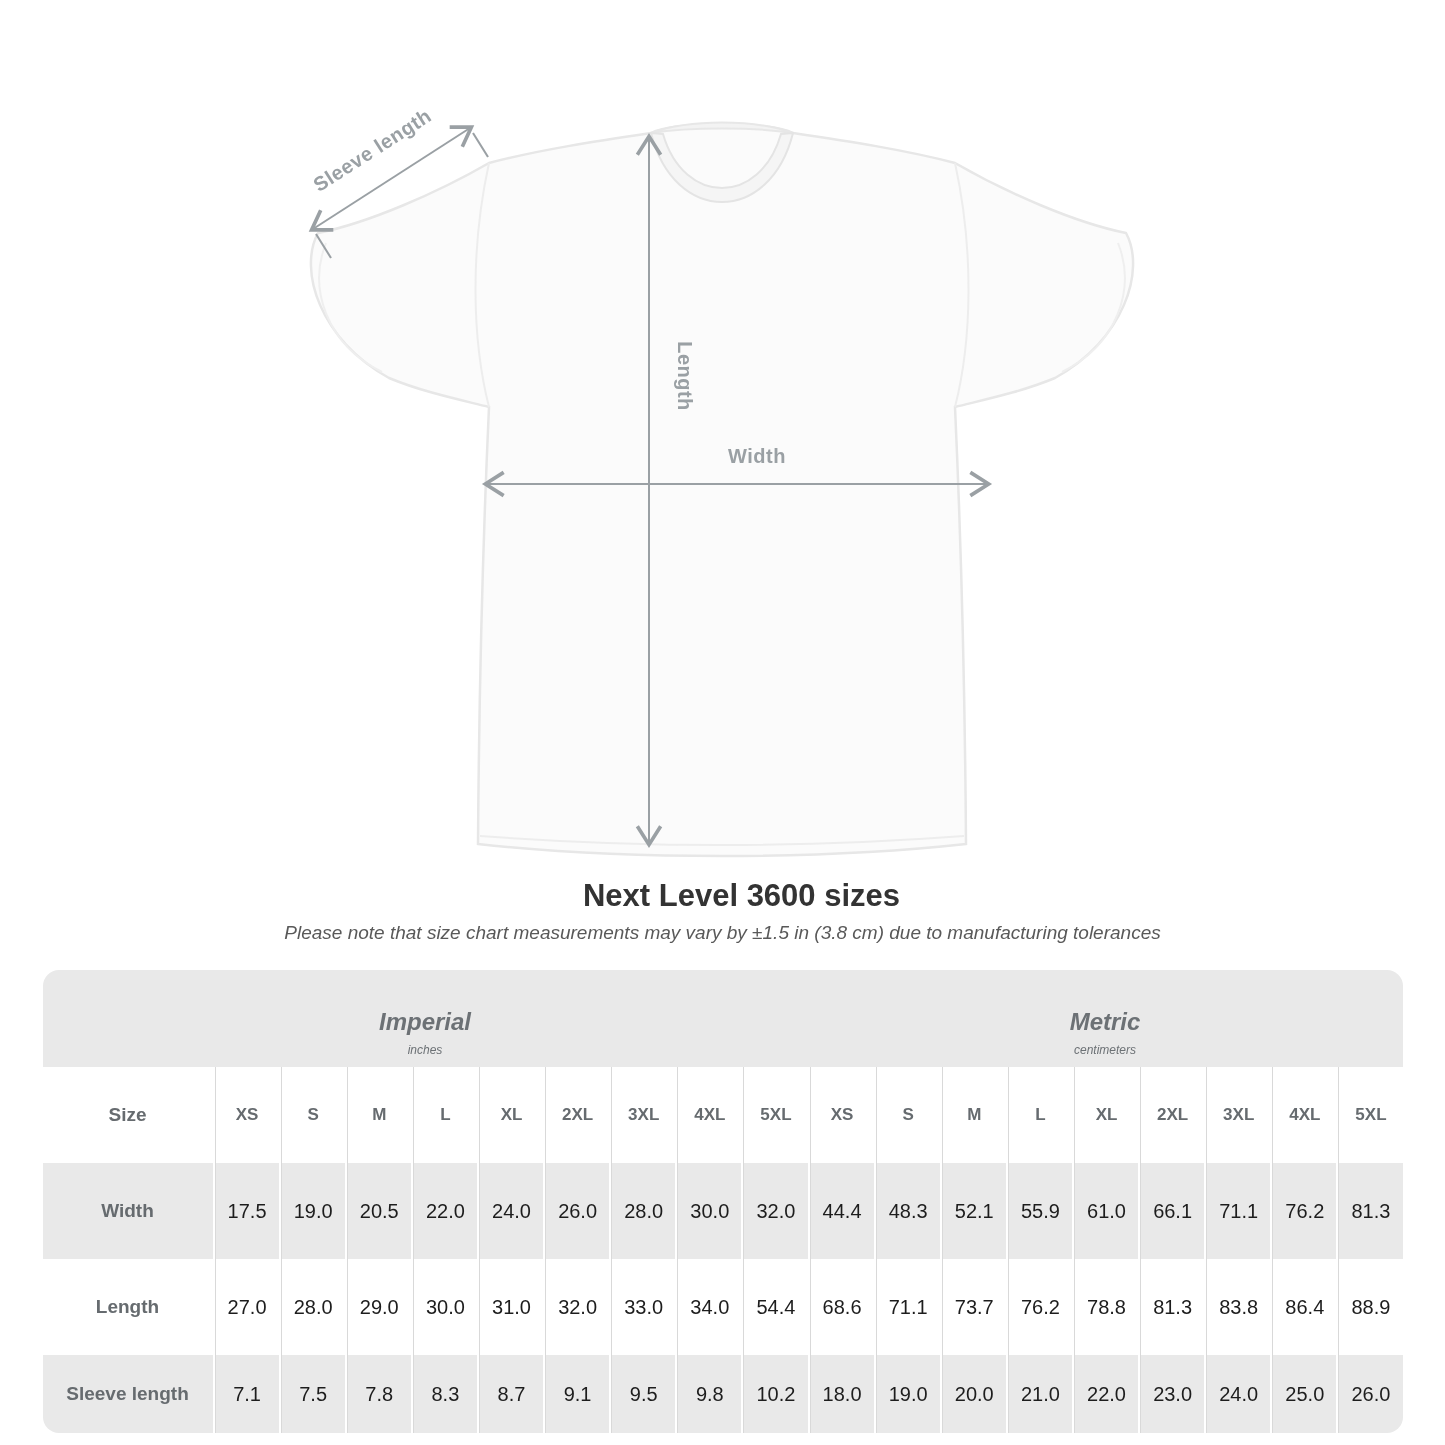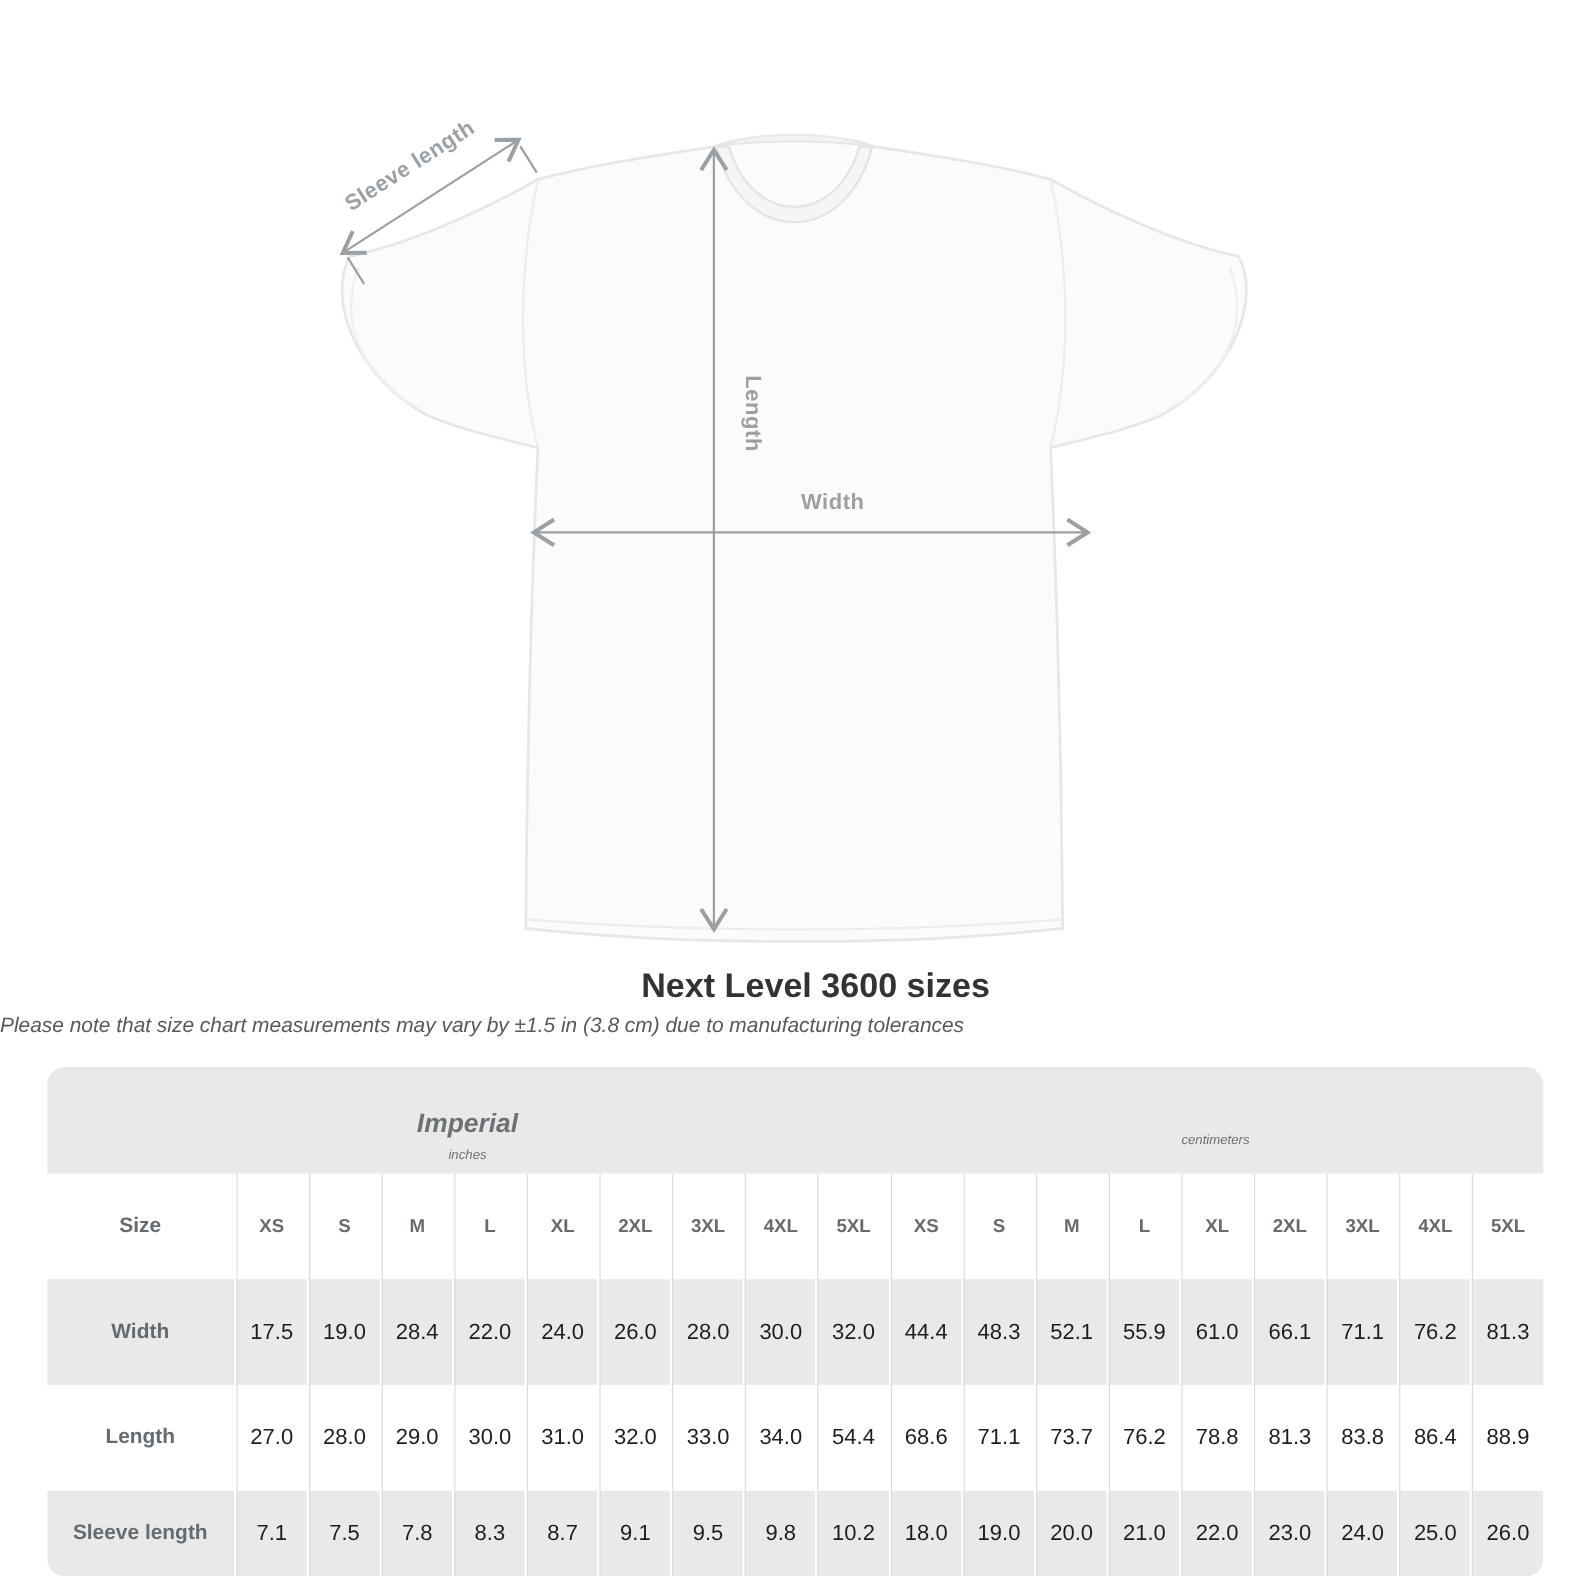--- a/index.html
+++ b/index.html
@@ -7,21 +7,21 @@
 
   .page { width:1445px; height:1445px; position:relative; background:#fff; }
 
   
   .diagram { position:relative; width:1445px; height:868px; }
   .diagram svg { display:block; }
   .dim-label { fill:#9aa0a4; font-weight:bold; font-size:20px; letter-spacing:.5px; }
 
   
   .title { text-align:center; font-size:31px; font-weight:bold; color:#333333; margin:10px 0 8px 0;padding-left:38px; }
-  .subtitle { text-align:left; font-size:19px; font-style:italic; color:#595959; margin:0 0 26px 0; }
+  .subtitle { text-align:center; font-size:19px; font-style:italic; color:#595959; margin:0 0 26px 0; }
 
   
   .table { width:1360px; margin:0 auto; }
   .band { height:97px; background:#e9e9e9; border-radius:16px 16px 0 0;
           display:grid; grid-template-columns:765px 595px; align-items:center; }
   .band-cell { text-align:center; color:#6c7175;margin-top:27px; }
   .band-name { font-size:24px; font-weight:bold; font-style:italic; }
   .band-unit { font-size:12px; font-style:italic; margin-top:7px; }
 
   .trow { display:grid; grid-template-columns:170px repeat(18,1fr); column-gap:2px;
@@ -101,20 +101,21 @@
   <div class="subtitle">Please note that size chart measurements may vary by ±1.5 in (3.8 cm) due to manufacturing tolerances</div>
 
   <div class="table">
 
     <div class="band">
       <div class="band-cell">
         <div class="band-name">Imperial</div>
         <div class="band-unit">inches</div>
       </div>
       <div class="band-cell">
+        <div class="band-name">Metric</div>
         <div class="band-unit">centimeters</div>
       </div>
     </div>
 
     <div class="trow r-white">
       <div class="cell label">Size</div>
     <div class="cell szh">XS</div>
         <div class="cell szh">S</div>
         <div class="cell szh">M</div>
         <div class="cell szh">L</div>
@@ -131,21 +132,21 @@
         <div class="cell szh">2XL</div>
         <div class="cell szh">3XL</div>
         <div class="cell szh">4XL</div>
         <div class="cell szh">5XL</div>
       </div>
 
     <div class="trow r-gray">
       <div class="cell label">Width</div>
     <div class="cell val">17.5</div>
         <div class="cell val">19.0</div>
-        <div class="cell val">28.4</div>
+        <div class="cell val">20.5</div>
         <div class="cell val">22.0</div>
         <div class="cell val">24.0</div>
         <div class="cell val">26.0</div>
         <div class="cell val">28.0</div>
         <div class="cell val">30.0</div>
         <div class="cell val">32.0</div>
         <div class="cell val">44.4</div>
         <div class="cell val">48.3</div>
         <div class="cell val">52.1</div>
         <div class="cell val">55.9</div>

